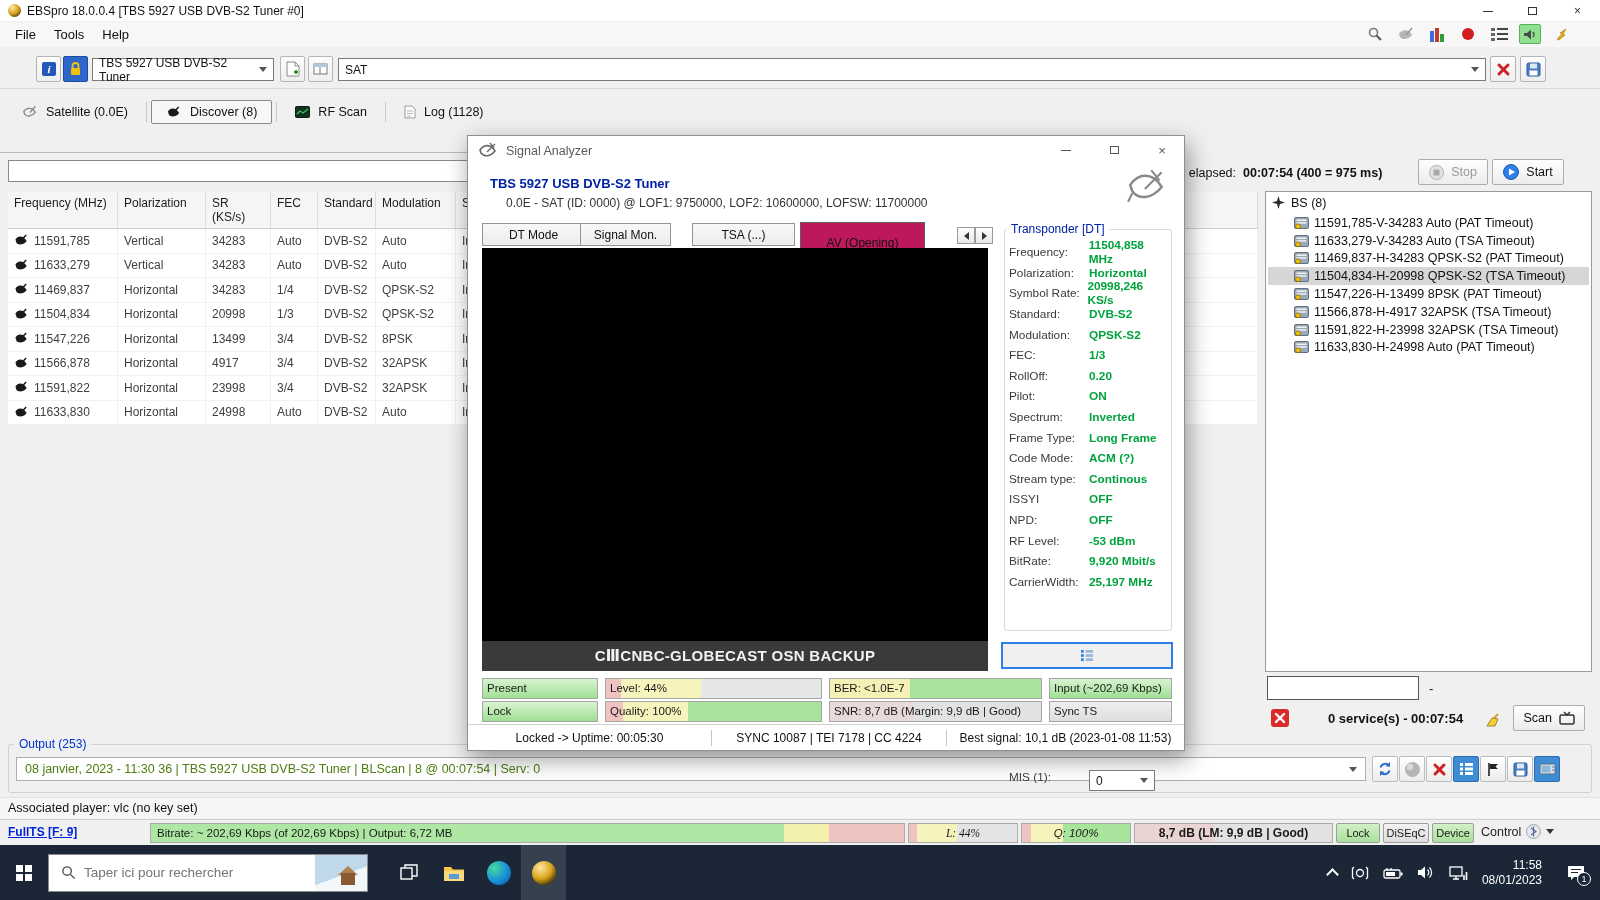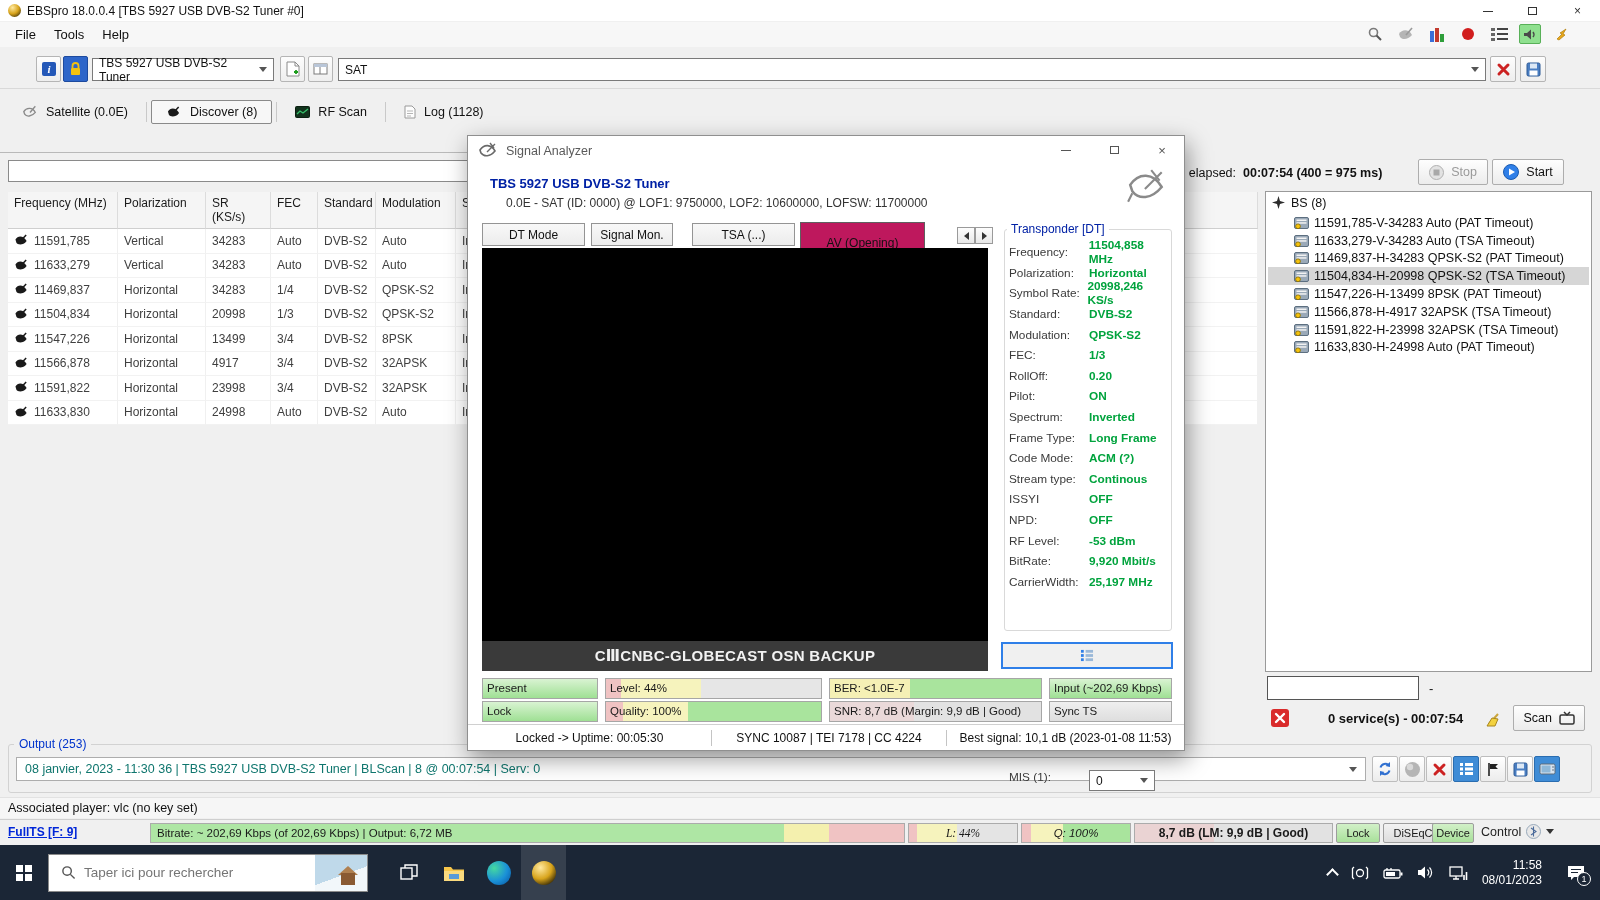--- a/index.html
+++ b/index.html
@@ -59,21 +59,21 @@
 .btn.disabled{color:#9a9a9a;}
 .tree{position:absolute;left:1265px;top:191px;width:327px;height:481px;background:#fff;border:1px solid #9a9a9a;padding:4px 2px;overflow:hidden;}
 .tree-root{display:flex;gap:6px;font-size:12.5px;color:#111;height:18px;padding-left:4px;}
 .tree-item{display:flex;align-items:center;gap:5px;font-size:12.5px;color:#111;height:17.8px;padding-left:26px;white-space:nowrap;}
 .tree-item.selected{background:#d6d6d6;}
 .svc-text{font-weight:bold;font-size:13px;color:#111;}
 
 
 .outgroup{position:absolute;left:8px;top:744px;width:1584px;height:49px;border:1px solid #d2d2d2;border-radius:3px;}
 .outlabel{position:absolute;left:14px;top:737px;background:#f0f0f0;padding:0 5px;color:#0033cc;font-size:12px;}
-.outcombo{position:absolute;left:16px;top:757px;width:1350px;height:24px;background:#fff;border:1px solid #adadad;display:flex;align-items:center;padding:0 8px;font-size:12.5px;color:#0f766e;}
+.outcombo{position:absolute;left:16px;top:757px;width:1350px;height:24px;background:#fff;border:1px solid #adadad;display:flex;align-items:center;padding:0 8px;font-size:12.5px;color:#4d7c0f;}
 .oicon{position:absolute;top:756px;width:26px;height:26px;border:1px solid #bdbdbd;background:linear-gradient(#fff,#ececec);display:flex;align-items:center;justify-content:center;border-radius:2px;}
 .oicon.activeblue{background:#3f8cd6;border-color:#2a6db0;}
 
 .player-bar{position:absolute;left:0;top:797px;width:1600px;height:21px;background:#f6f6f6;border-top:1px solid #e2e2e2;display:flex;align-items:center;padding-left:8px;font-size:12.5px;color:#111;}
 
 
 .app-status{position:absolute;left:0;top:819px;width:1600px;height:26px;background:#f0f0f0;border-top:1px solid #cfcfcf;}
 .sseg{position:absolute;top:3px;height:20px;border:1px solid #ababab;font-size:11.5px;line-height:18px;color:#1a1a1a;overflow:hidden;white-space:nowrap;}
 .link{color:#0026d8;text-decoration:underline;font-weight:bold;font-size:12px;}
 .fill-bitrate{background:linear-gradient(to right,#aee6a4 0 84%,#f4f0ae 84% 90%,#f0c3c3 90% 100%);}
@@ -630,21 +630,21 @@
 
   <div class="player-bar">Associated player: vlc (no key set)</div>
 
   <div class="app-status">
     <span class="link abs" style="left:8px;top:5px;">FullTS [F: 9]</span>
     <div class="sseg fill-bitrate" style="left:150px;width:755px;padding-left:6px;">Bitrate: ~ 202,69 Kbps (of 202,69 Kbps) | Output: 6,72 MB</div>
     <div class="sseg fill-L" style="left:908px;width:110px;text-align:center;font-style:italic;">L: 44%</div>
     <div class="sseg fill-Q" style="left:1021px;width:110px;text-align:center;font-style:italic;">Q: 100%</div>
     <div class="sseg fill-LM" style="left:1134px;width:199px;text-align:center;font-weight:bold;font-size:12px;">8,7 dB (LM: 9,9 dB | Good)</div>
     <div class="minibtn" style="left:1336px;width:44px;background:linear-gradient(#d2f0c8,#a8e09a);">Lock</div>
-    <div class="minibtn" style="left:1383px;width:60px;background:linear-gradient(#f2f2f2,#ddd);">DiSEqC</div>
+    <div class="minibtn" style="left:1383px;width:46px;background:linear-gradient(#f2f2f2,#ddd);">DiSEqC</div>
     <div class="minibtn" style="left:1432px;width:42px;background:linear-gradient(#d2f0c8,#a8e09a);">Device</div>
     <div class="abs" style="left:1481px;top:4px;display:flex;align-items:center;gap:5px;">
       <span style="font-size:12.5px;">Control</span>
       <svg width="15" height="15" viewBox="0 0 15 15">
           <circle cx="7.5" cy="7.5" r="7" fill="#e8e8e8" stroke="#9ab"></circle>
           <path d="M5 4 L10 7.5 L5 11 M7.5 2.5 L7.5 12.5" stroke="#4a6a9a" stroke-width="1.1" fill="none"></path>
         </svg>
       <span class="chev" style="border-top-color:#333;"></span>
     </div>
   </div>
@@ -670,21 +670,21 @@
     </div>
     <div class="dlg-tuner">TBS 5927 USB DVB-S2 Tuner</div>
     <div class="dlg-lof">0.0E - SAT (ID: 0000) @ LOF1: 9750000, LOF2: 10600000, LOFSW: 11700000</div>
     <svg width="42" height="38" viewBox="0 0 20 18" style="position:absolute;right:16px;top:32px;">
         <path d="M2 8 C6 2 13 2 17 9 C12 15 6 15 3 11 Z" fill="none" stroke="#8a8a8a" stroke-width="1.2"></path>
         <path d="M17 2 L9 10 M12 1 L16 6 M3 12 L1 16" stroke="#8a8a8a" stroke-width="1"></path>
       </svg>
 
     <div></div>
     <div class="dtab" style="left:14px;width:103px;">DT Mode</div>
-    <div class="dtab" style="left:123px;width:82px;">Signal Mon.</div>
+    <div class="dtab" style="left:112px;width:91px;">Signal Mon.</div>
     <div class="dtab" style="left:224px;width:103px;">TSA (...)</div>
     <div class="dtab active" style="left:332px;width:125px;">AV (Opening)</div>
     <div class="spinbtn" style="left:489px;">
         <span style="width:0;height:0;border-top:4px solid transparent;border-bottom:4px solid transparent;border-right:5px solid #333;"></span>
       </div>
     <div class="spinbtn" style="left:507px;">
         <span style="width:0;height:0;border-top:4px solid transparent;border-bottom:4px solid transparent;border-left:5px solid #333;"></span>
       </div>
 
     <div class="video"></div>

